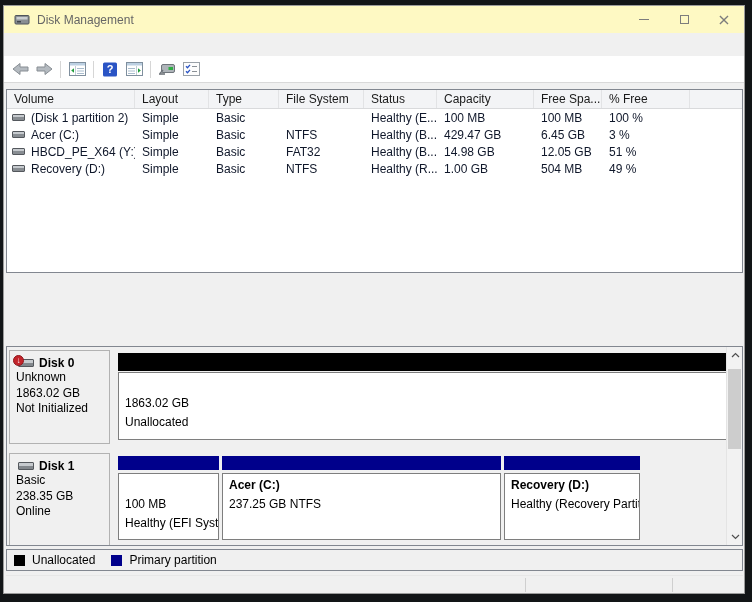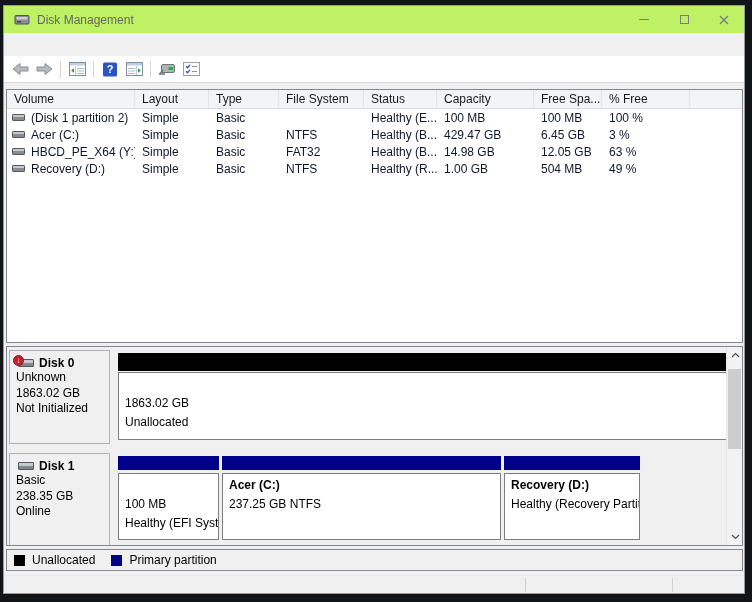--- a/index.html
+++ b/index.html
@@ -4,21 +4,21 @@
 <style>
   * { margin:0; padding:0; box-sizing:border-box; }
   html,body { width:752px; height:602px; }
   body { background:#121517; position:relative; overflow:hidden;
          font-family:"Liberation Sans", sans-serif; -webkit-font-smoothing:antialiased; }
 
   .window { position:absolute; left:3px; top:5px; width:742px; height:589px;
             background:#f0f0f0; border:1px solid #9b9b9b; }
 
   
-  .titlebar { position:absolute; top:0; left:0; right:0; height:27px; background:#bef264;
+  .titlebar { position:absolute; top:0; left:0; right:0; height:27px; background:#fef9c3;
               display:flex; align-items:center; }
   .title-icon { margin-left:10px; flex:none; }
   .title-text { margin-left:7px; font-size:12px; color:#666; white-space:nowrap; }
   .winbtns { position:absolute; right:0; top:0; height:27px; display:flex; }
   .winbtn { width:40px; height:27px; display:flex; align-items:center; justify-content:center; }
   .glyph-min { width:10px; height:1px; background:#7d7d7d; }
   .glyph-max { width:9px; height:9px; border:1px solid #7d7d7d; }
   .glyph-close { color:#7d7d7d; font-size:16px; line-height:16px; font-family:"DejaVu Sans",sans-serif; }
 
   
@@ -26,21 +26,21 @@
              display:flex; align-items:center; padding-left:2px; }
   .menu-item { font-size:12px; color:#111; padding:3px 10px; cursor:default; }
 
   
   .toolbar { position:absolute; top:50px; left:0; right:0; height:27px; background:#fff;
              border-bottom:1px solid #d9d9d9; display:flex; align-items:center; padding-left:4px; }
   .tbtn { width:24px; height:23px; display:flex; align-items:center; justify-content:center; flex:none; }
   .tsep { width:1px; height:17px; background:#d6d6d6; margin:0 4px; flex:none; }
 
   
-  .list-panel { position:absolute; top:83px; left:2px; width:737px; height:254px;
+  .list-panel { position:absolute; top:83px; left:2px; width:737px; height:184px;
                 background:#fff; border:1px solid #828790; overflow:hidden; }
   .lheader { display:flex; height:19px; background:#f3f4f6; border-bottom:1px solid #d9dadc; }
   .hcell { font-size:12px; color:#1a1a1a; padding-left:7px; line-height:18px;
            border-right:1px solid #e2e3e5; white-space:nowrap; overflow:hidden; flex:none; }
   .lrow { display:flex; height:17px; align-items:center; }
   .cell { font-size:12px; color:#0f172a; padding-left:7px; white-space:nowrap; overflow:hidden; flex:none; }
   .c0{width:128px} .c1{width:74px} .c2{width:70px} .c3{width:85px} .c4{width:73px}
   .c5{width:97px} .c6{width:68px} .c7{width:88px} .c8{flex:1 1 auto; border-right:none;}
   .vol-cell { display:flex; align-items:center; gap:6px; padding-left:5px; }
   .vol-icon { width:13px; height:7px; flex:none; border:1px solid #54585d; border-radius:1px;
@@ -226,21 +226,21 @@
       <div class="cell c0 vol-cell">
         <span class="vol-icon"></span>
         <span>HBCD_PE_X64 (Y:)</span>
       </div>
       <div class="cell c1">Simple</div>
       <div class="cell c2">Basic</div>
       <div class="cell c3">FAT32</div>
       <div class="cell c4">Healthy (B...</div>
       <div class="cell c5">14.98 GB</div>
       <div class="cell c6">12.05 GB</div>
-      <div class="cell c7">63 %</div>
+      <div class="cell c7">51 %</div>
     </div>
 
     <div class="lrow">
       <div class="cell c0 vol-cell">
         <span class="vol-icon"></span>
         <span>Recovery (D:)</span>
       </div>
       <div class="cell c1">Simple</div>
       <div class="cell c2">Basic</div>
       <div class="cell c3">NTFS</div>

